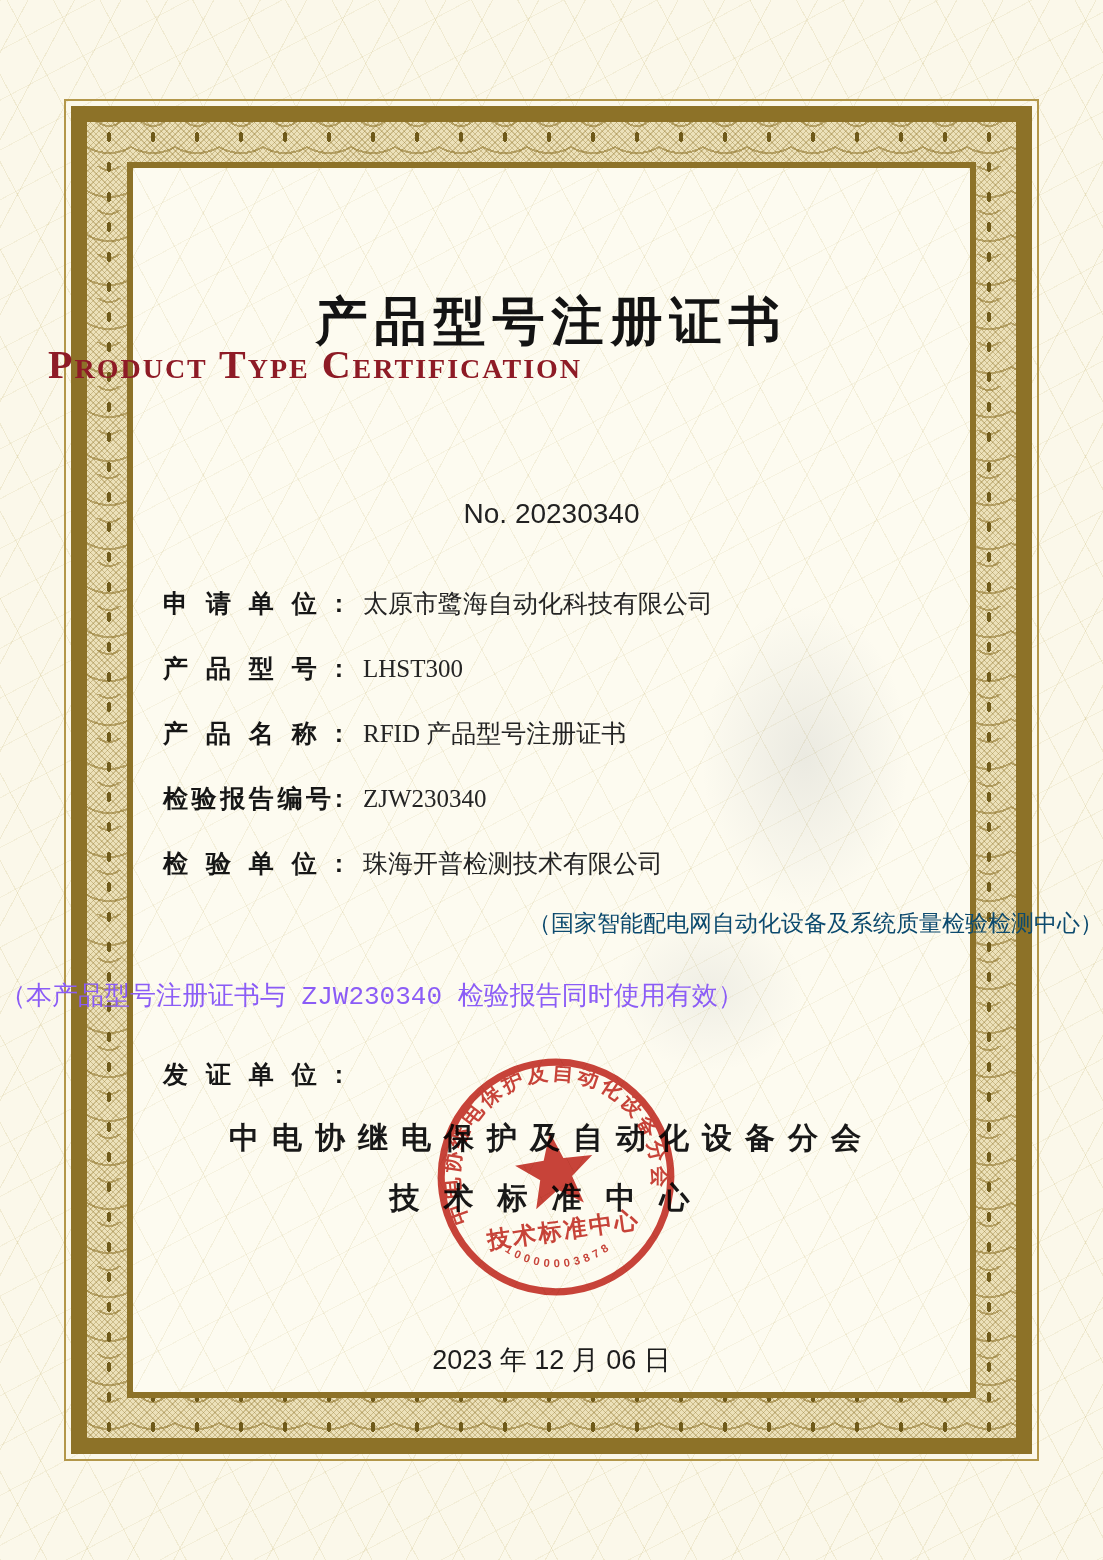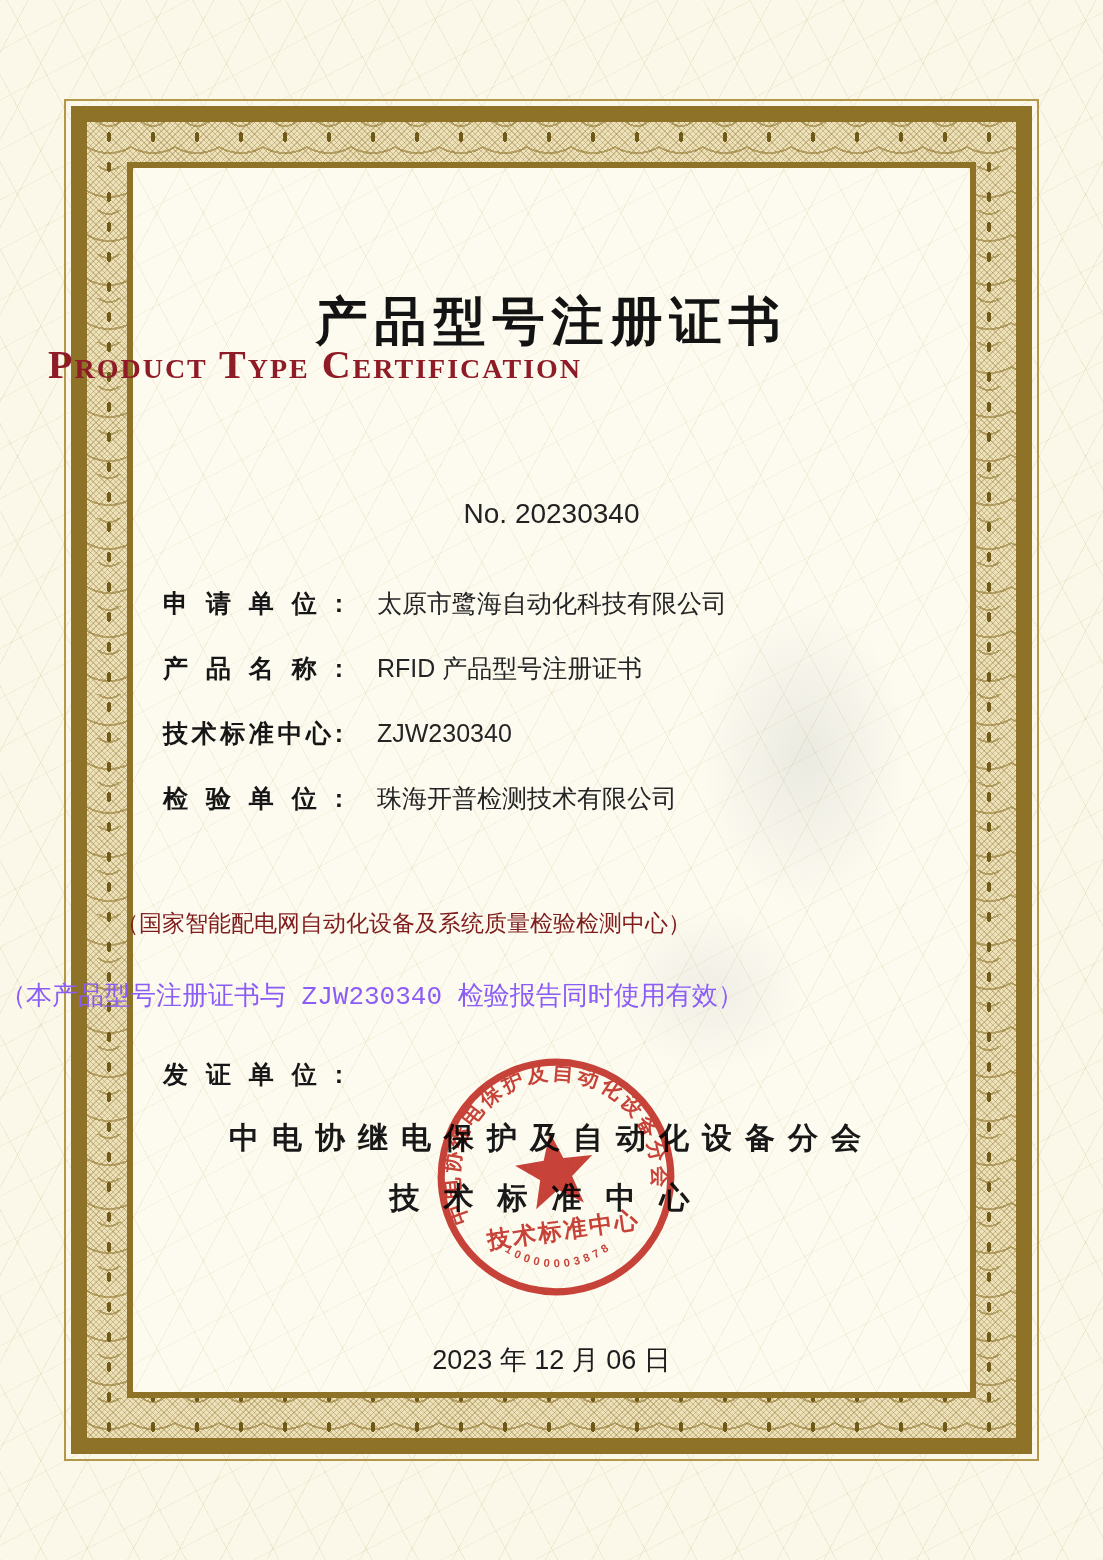--- a/index.html
+++ b/index.html
@@ -47,24 +47,24 @@
   .title-cn{ top:256px; text-align:center; font-family:"Liberation Serif","DejaVu Serif",serif;
     font-weight:bold; font-size:52px; letter-spacing:7px; color:#131313;margin-top:31px; }
   .title-en{ top:341px; text-align:left; font-family:"Liberation Serif","DejaVu Serif",serif;
     font-variant:small-caps; font-weight:bold; font-size:40px; letter-spacing:2px; color:#8e1b26;padding-left:48px; }
   .cert-no{ top:498px; text-align:center; font-size:28px; color:#222; }
 
   .fields{ position:absolute; top:586px; left:163px; display:flex; flex-direction:column; gap:30px; }
   .frow{ display:flex; align-items:baseline; line-height:35px; }
   .flabel{ width:180px; font-weight:bold; font-size:25px;
     text-align:justify; text-align-last:justify; color:#161616; }
-  .fvalue{ margin-left:34px; font-family:Liberation Sans, sans-serif;
+  .fvalue{ margin-left:20px; font-family:Liberation Serif, serif;
     font-size:25px; color:#242424; }
 
-  .note1{ top:908px; text-align:left; padding-left:116px; font-size:23px; color:#7f1d1d; }
+  .note1{ top:908px; text-align:right; padding-left:64px; font-size:23px; color:#0c4a6e; }
   .note2{ top:978px; text-align:left; font-family:Liberation Mono, monospace;
     font-size:26px; color:#8b5cf6; }
 
   .issuer-label{ position:absolute; top:1058px; left:163px; width:180px;
     font-weight:bold; font-size:25px; text-align:justify; text-align-last:justify; color:#161616; }
   .issuer-line1{ top:1118px; text-align:center; font-weight:bold; font-size:30px;
     letter-spacing:13px; color:#181818; }
   .issuer-line2{ top:1178px; text-align:center; font-weight:bold; font-size:30px;
     letter-spacing:24px; color:#181818; }
   .issue-date{ top:1298px; text-align:center; font-size:27px; color:#1d1d1d;margin-top:44px; }
@@ -88,25 +88,29 @@
 <div class="abs title-cn">产品型号注册证书</div>
 <div class="abs title-en">Product Type Certification</div>
 <div class="abs cert-no">No. 20230340</div>
 
 <div class="fields">
   <div class="frow">
     <span class="flabel">申请单位:</span>
     <span class="fvalue">太原市鹭海自动化科技有限公司</span>
   </div>
   <div class="frow">
+    <span class="flabel">产品型号:</span>
+    <span class="fvalue">LHST300</span>
+  </div>
+  <div class="frow">
     <span class="flabel">产品名称:</span>
     <span class="fvalue">RFID 产品型号注册证书</span>
   </div>
   <div class="frow">
-    <span class="flabel">技术标准中心:</span>
+    <span class="flabel">检验报告编号:</span>
     <span class="fvalue">ZJW230340</span>
   </div>
   <div class="frow">
     <span class="flabel">检验单位:</span>
     <span class="fvalue">珠海开普检测技术有限公司</span>
   </div>
 </div>
 
 <div class="abs note1">（国家智能配电网自动化设备及系统质量检验检测中心）</div>
 <div class="abs note2">（本产品型号注册证书与 ZJW230340 检验报告同时使用有效）</div>

